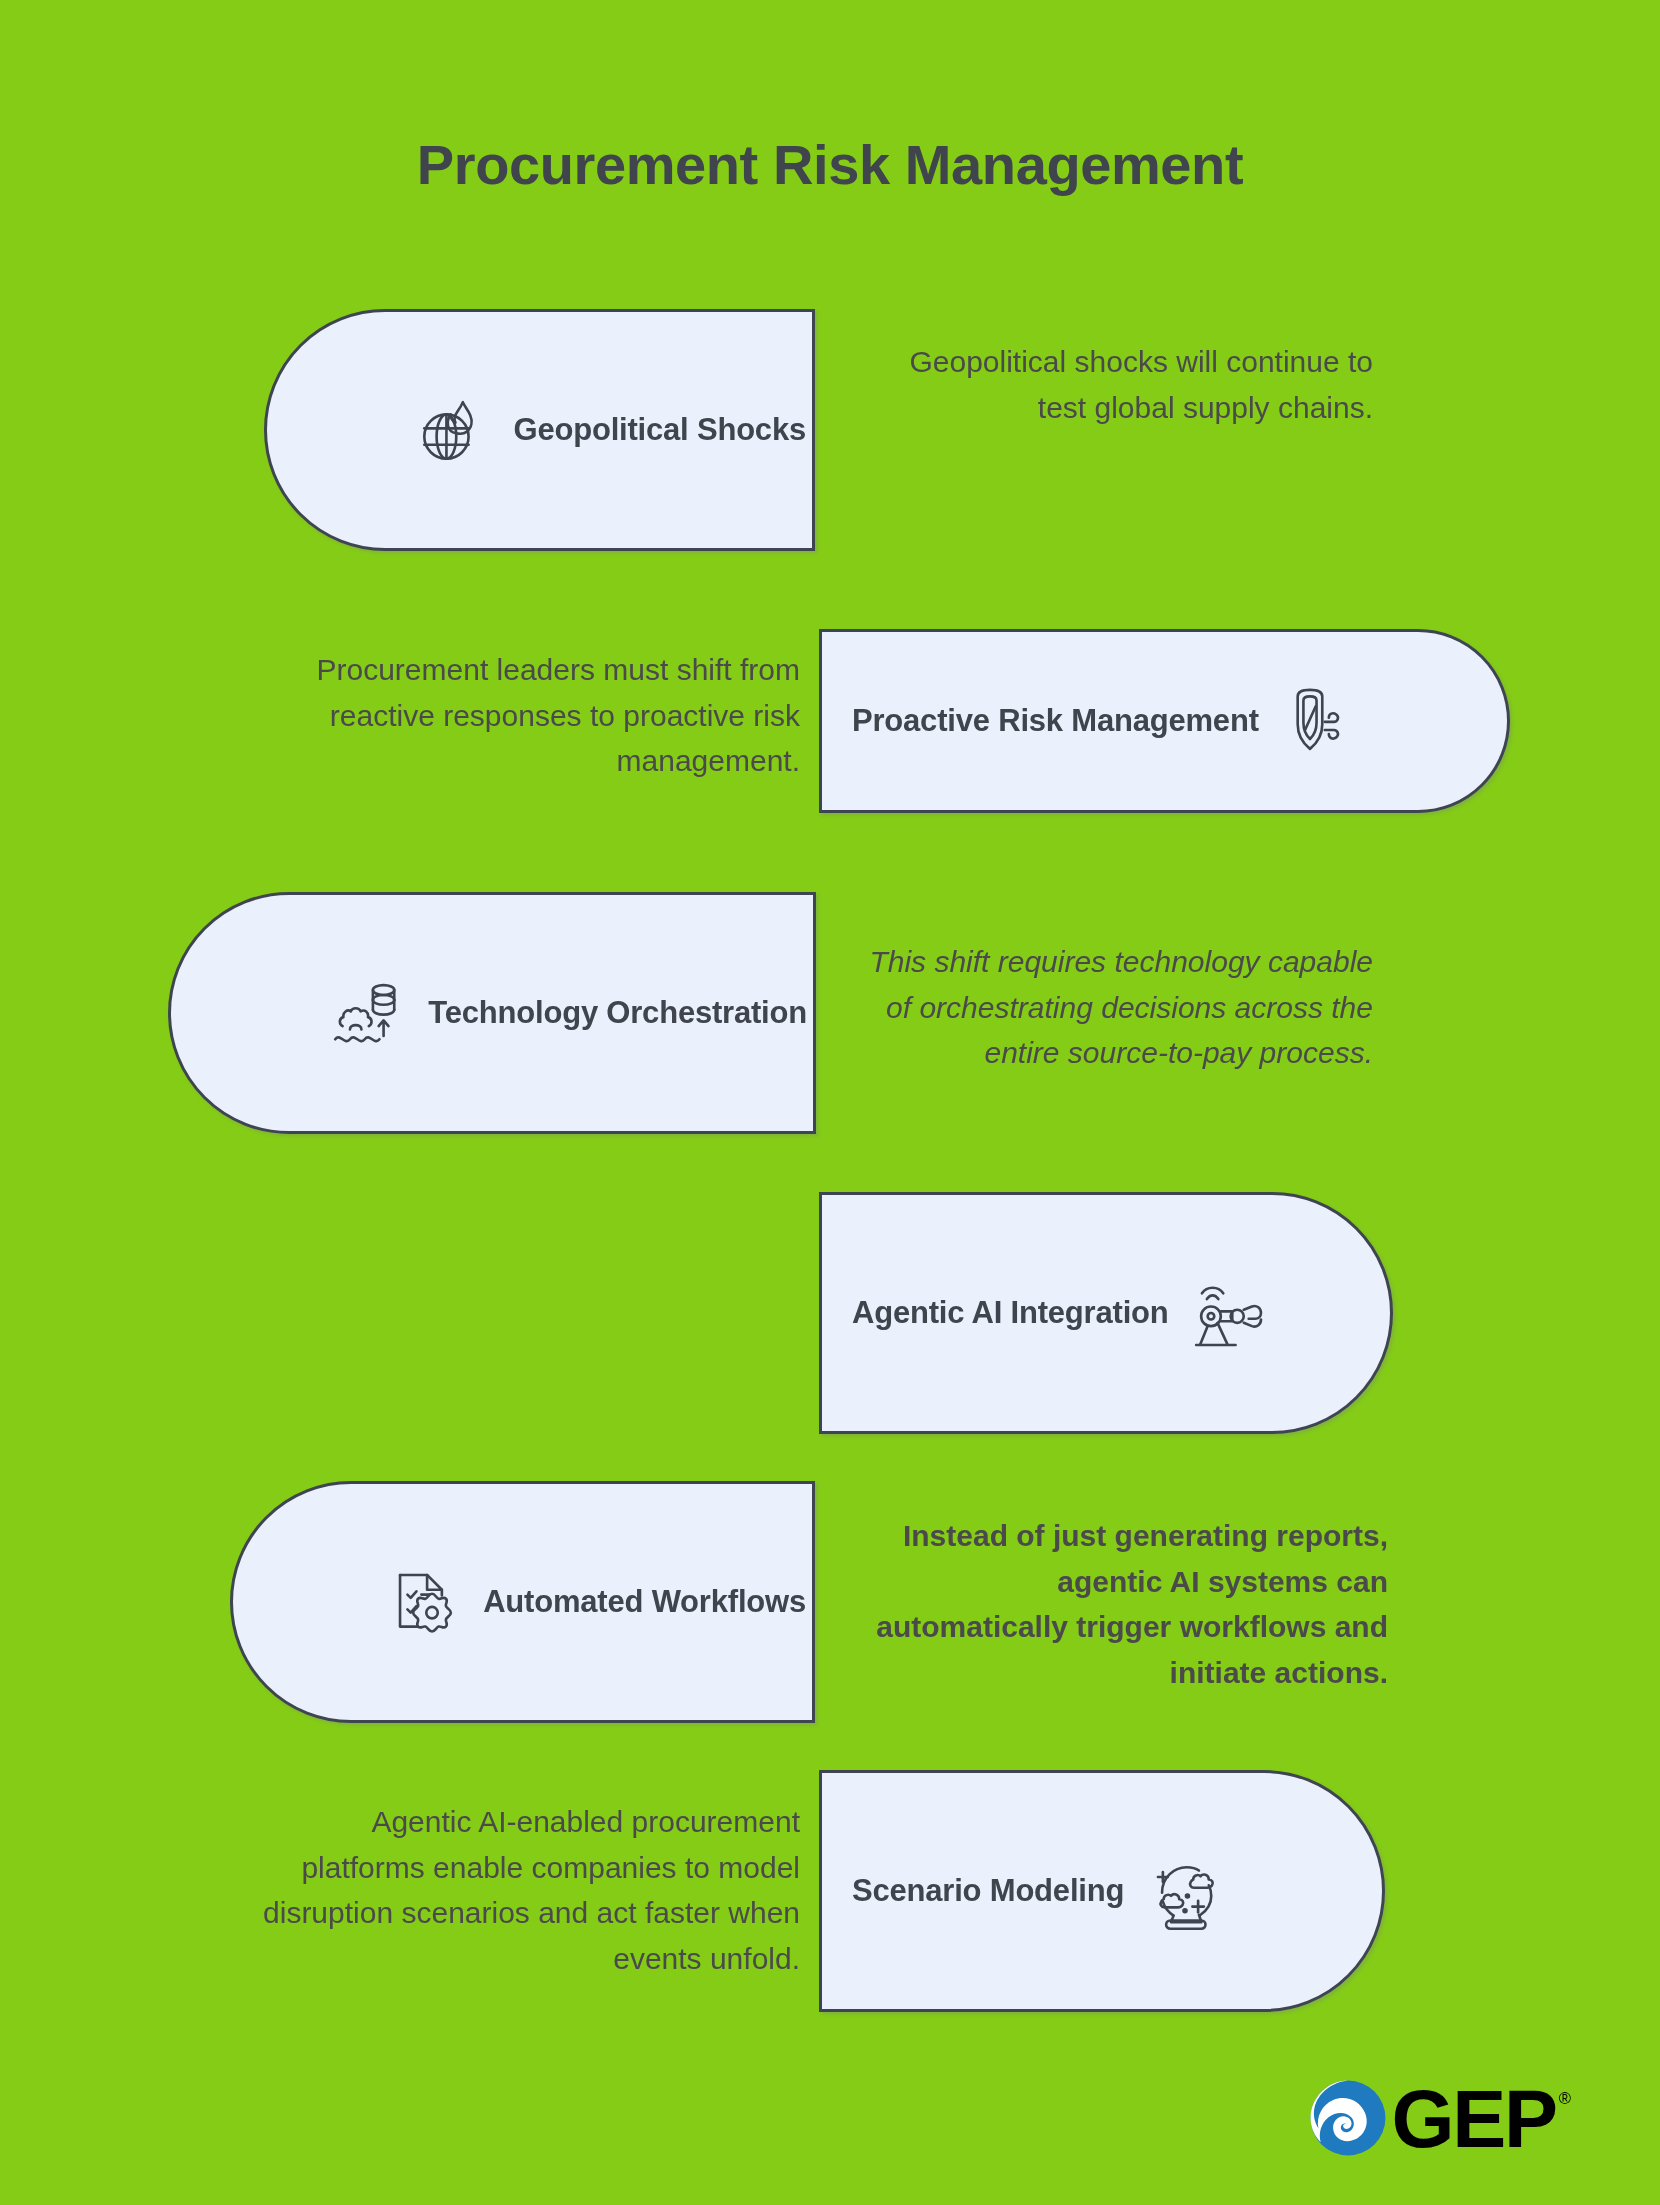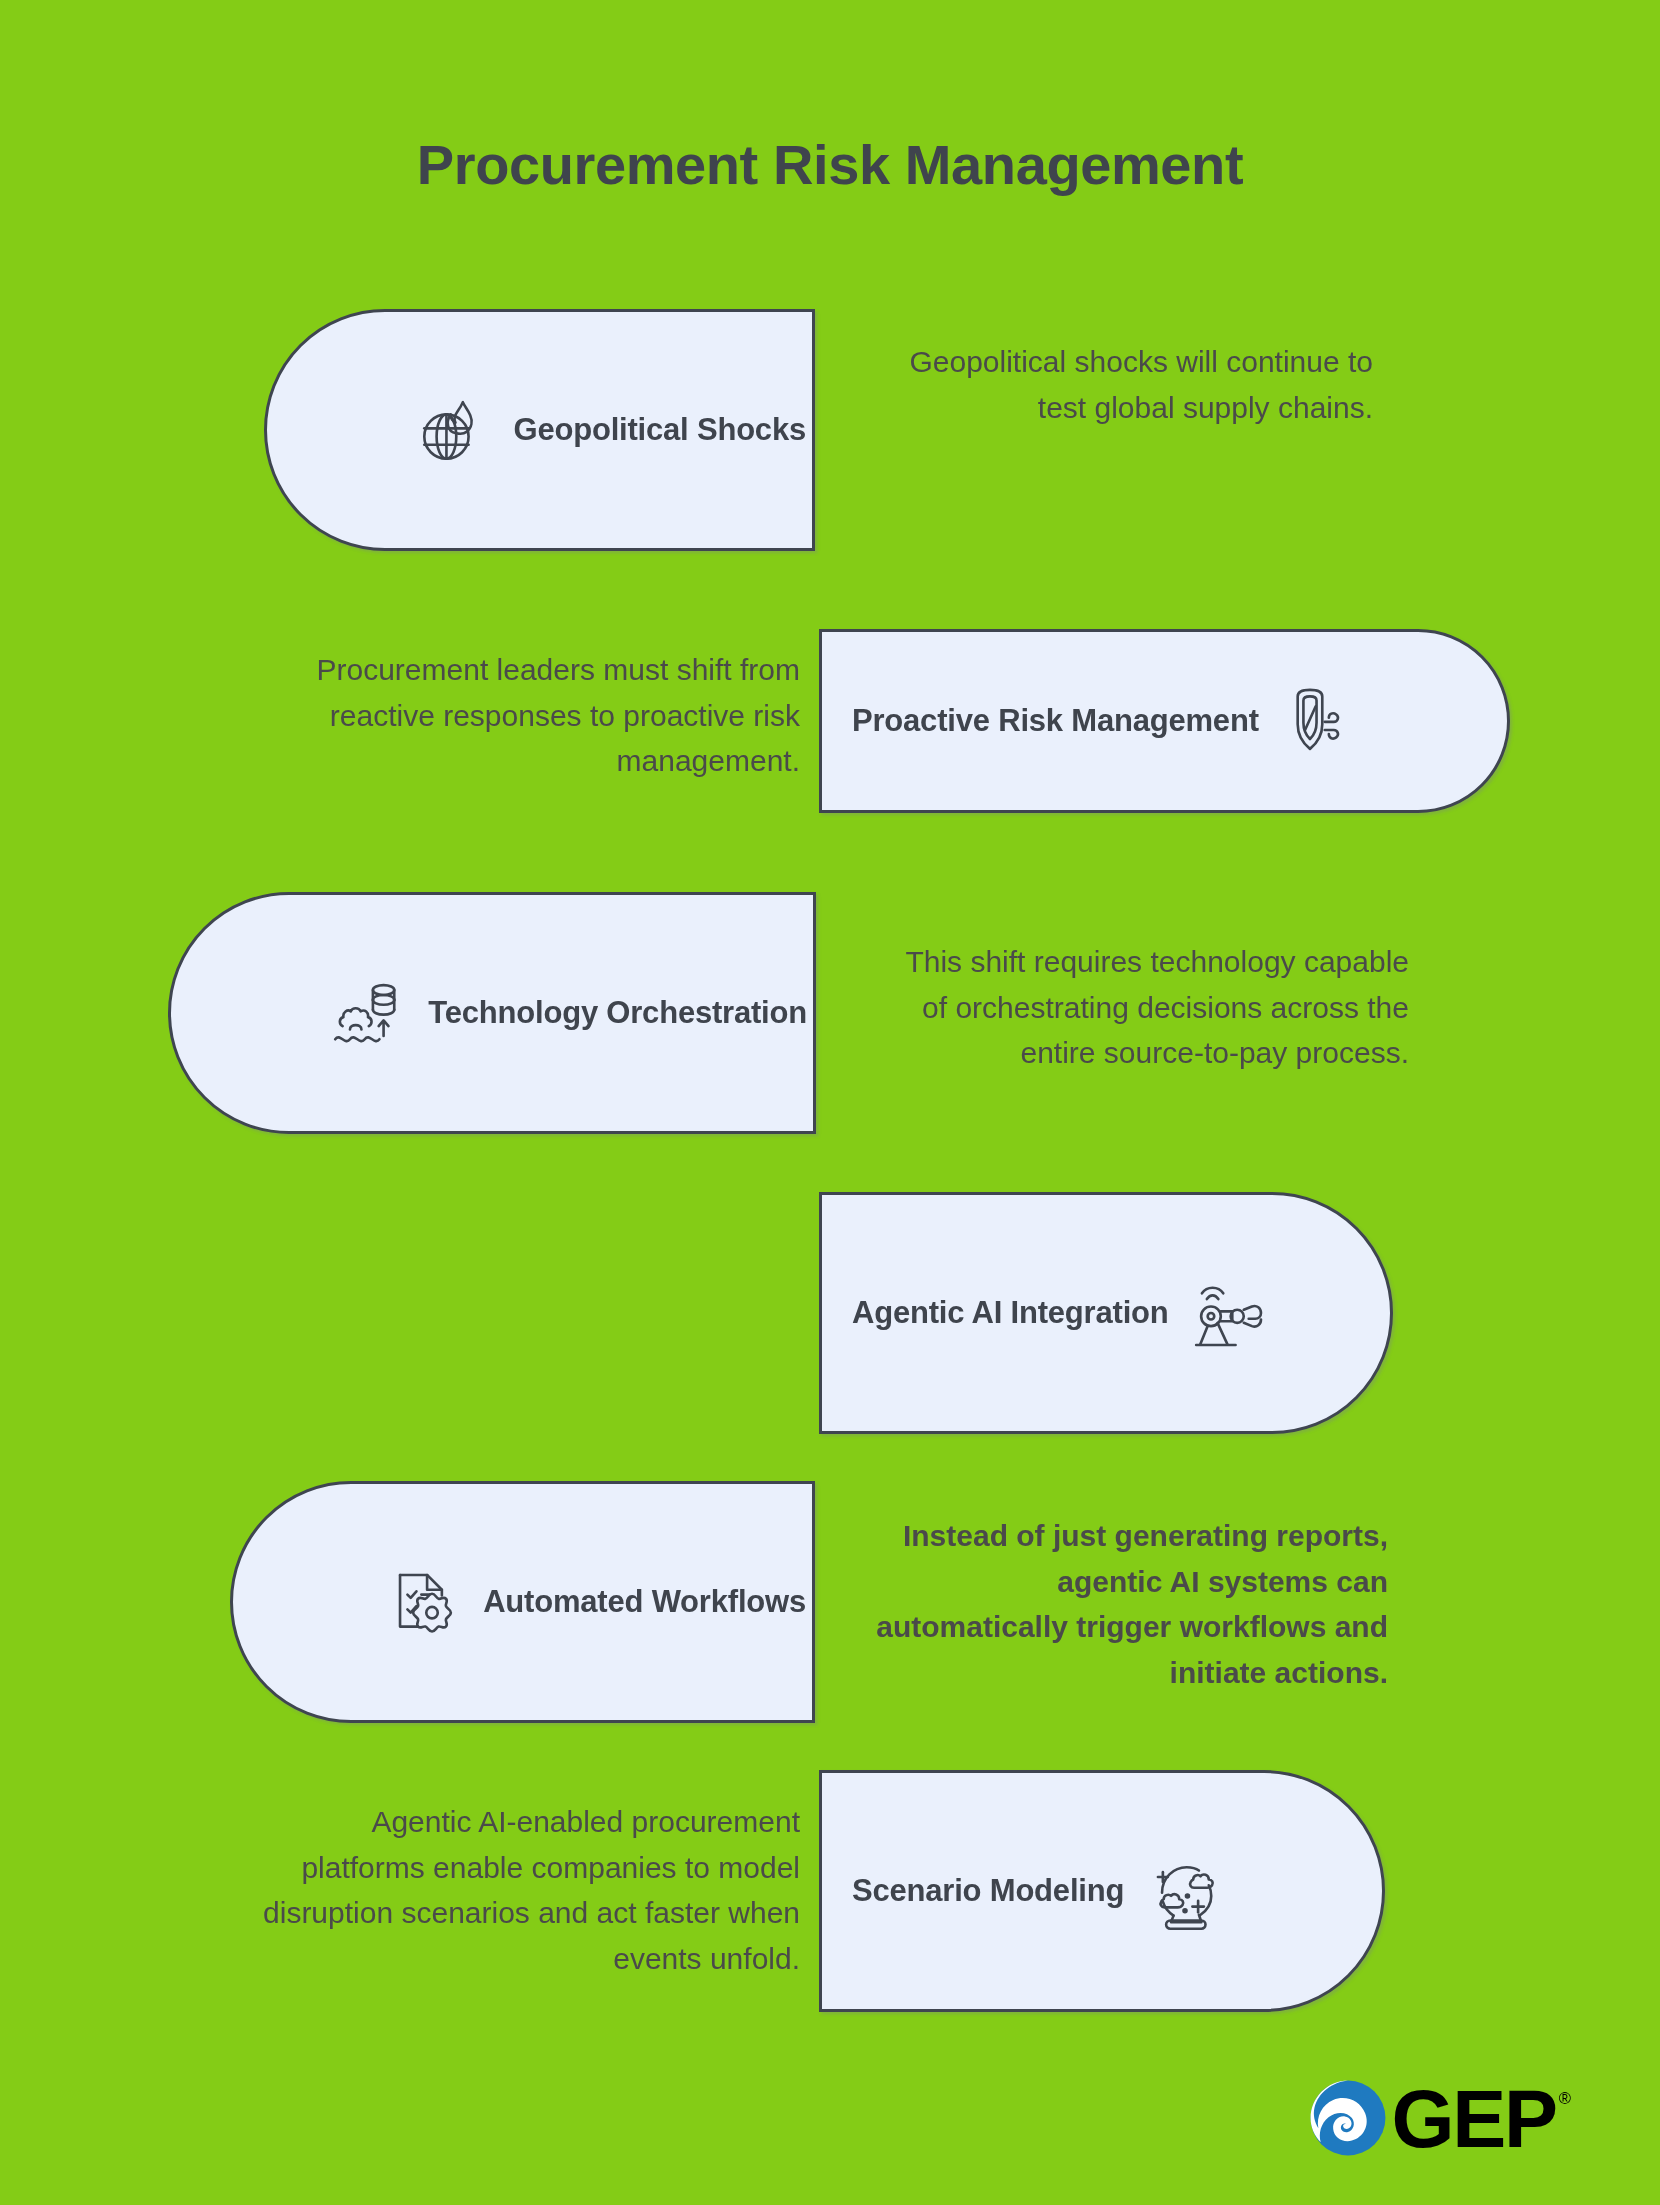--- a/index.html
+++ b/index.html
@@ -193,21 +193,21 @@
             <path d="M19 66 C14 63 15 56 20 55 C19 49 25 45 29 48
                      C31 43 39 43 41 48 C46 45 51 49 50 55
                      C55 56 56 63 51 66"></path>
             <path d="M28 70 C28 63 42 63 42 70"></path>
             <path d="M10 82 C16 74 22 90 28 82 C34 74 40 90 46 82 C52 74 58 90 64 82"></path>
           </svg>
         </span>
         <span class="pill-label">Technology Orchestration</span>
       </div>
     </div>
-    <div class="desc align-left" style="left:896px; top:47px; width:513px;">This shift requires technology capable of orchestrating decisions across the entire source-to-pay process.</div>
+    <div class="desc align-left" style="left:860px; top:47px; width:513px;font-style:italic;">This shift requires technology capable of orchestrating decisions across the entire source-to-pay process.</div>
   </div>
 
   <div class="row" style="top:1192px;height:242px;">
     <div class="pill right-cap" style="left:819px; top:0; width:574px; height:242px;">
       <div class="pill-inner">
         <span class="pill-label">Agentic AI Integration</span>
         <span class="pill-icon">
           <svg viewBox="0 0 100 100" fill="none" stroke="#3f4550" stroke-width="3.2" stroke-linecap="round" stroke-linejoin="round">
             <path d="M17 26 C23 17 37 17 43 26"></path>
             <path d="M23 33 C27 27 33 27 37 33"></path>

